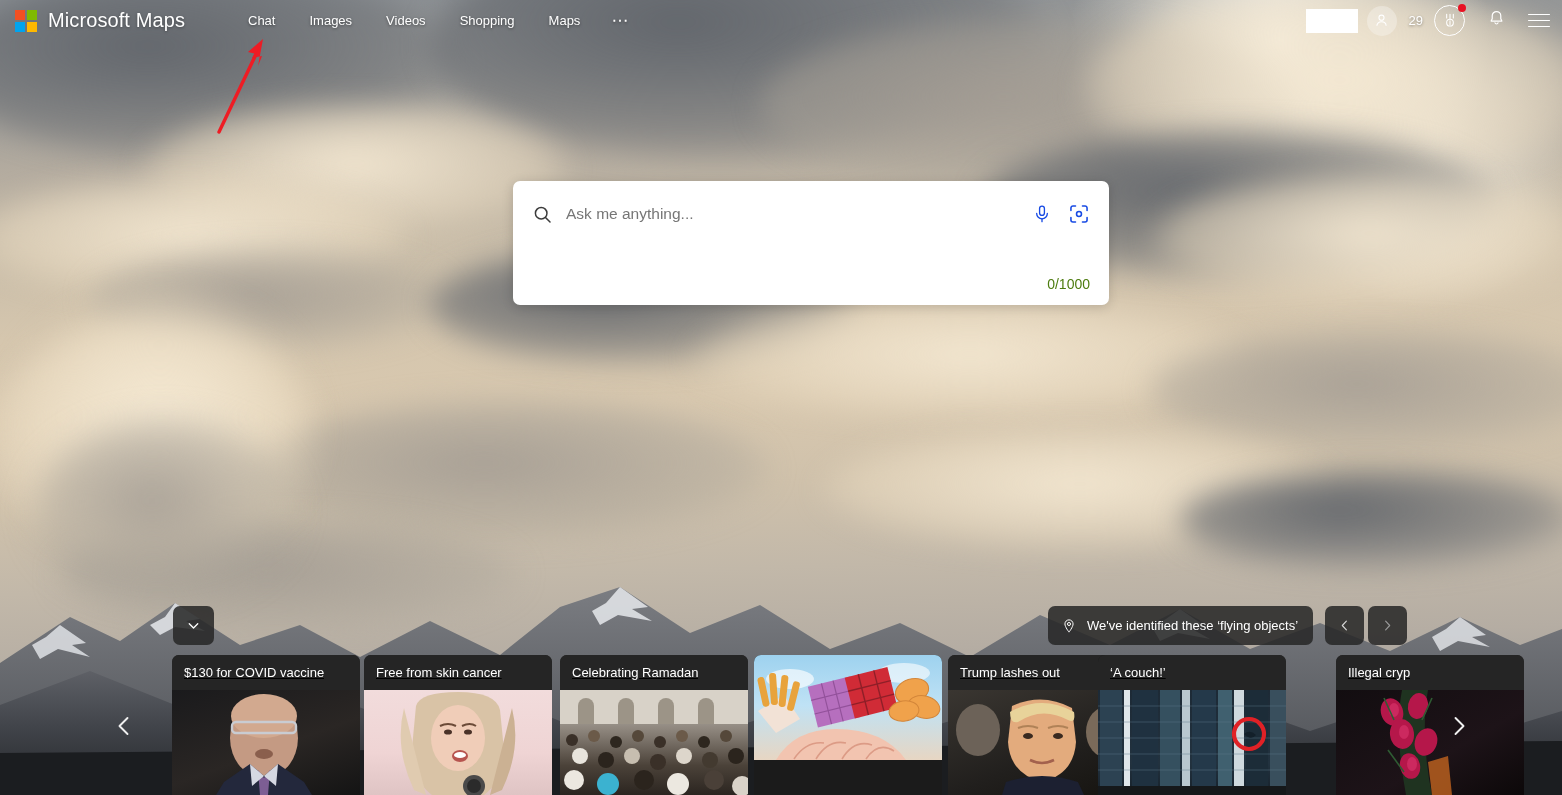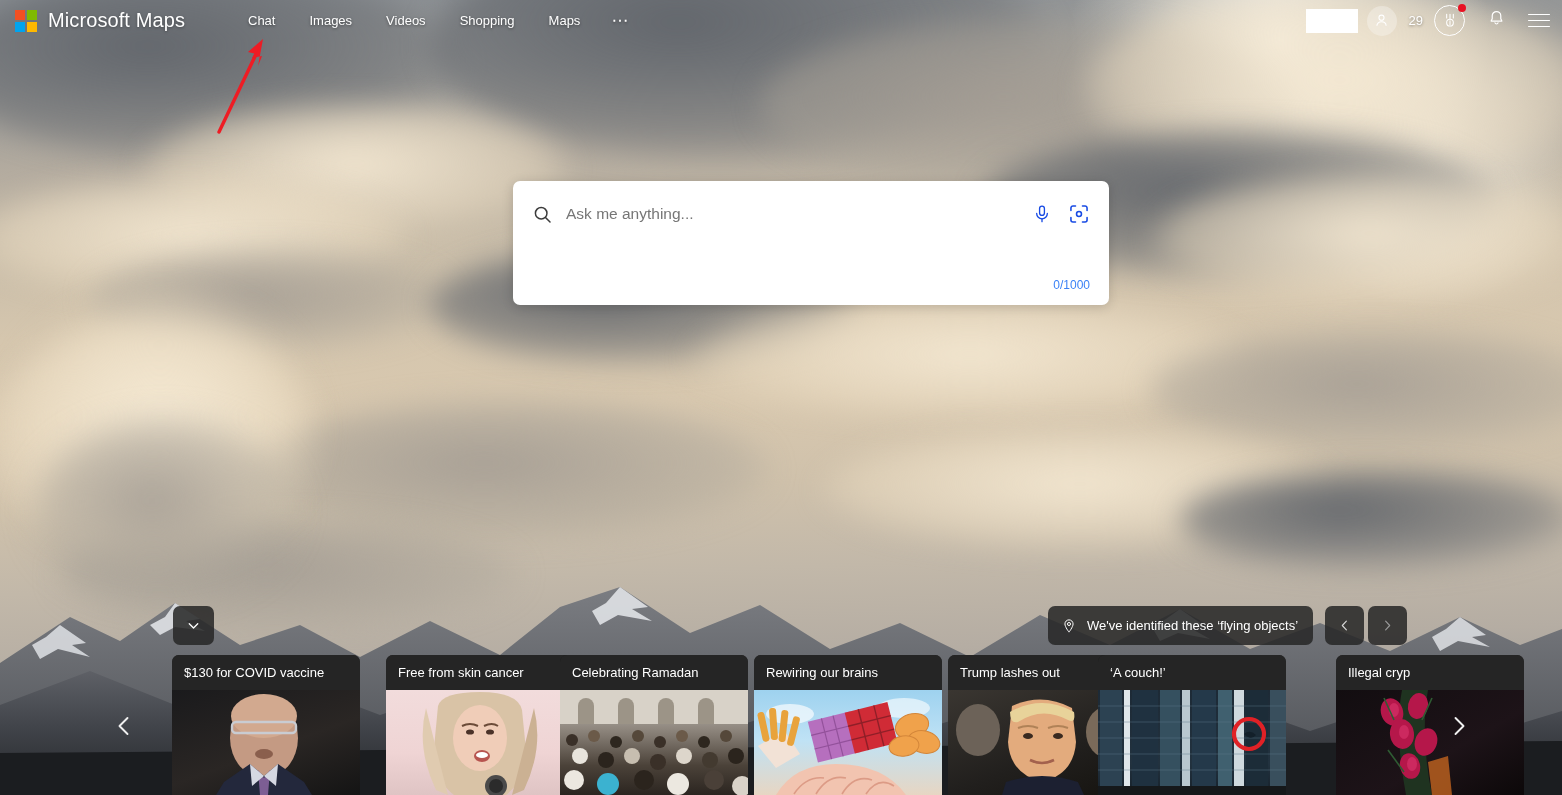--- a/index.html
+++ b/index.html
@@ -87,21 +87,21 @@
   }
   .sb-row { display:flex; align-items:center; padding:16px 19px 0 19px; height:50px; }
   .sb-input {
     border:none; outline:none; flex:1; font-size:15.5px;
     font-family:"Liberation Sans", sans-serif; color:#2b2b2b;
     margin-left:13px; background:transparent;
   }
   .sb-input::placeholder { color:#767676; }
   .sb-icons { display:flex; align-items:center; gap:16px; padding-left:10px; }
   .sb-count {
-    position:absolute; right:19px; bottom:13px; font-size:12px; color:#3b82f6;
+    position:absolute; right:19px; bottom:13px; font-size:14px; color:#4d7c0f;
   }
 
   
   .collapse-btn {
     position:absolute; left:173px; top:606px; width:41px; height:39px;
     background:rgba(38,38,38,.86); border-radius:7px;
     display:flex; align-items:center; justify-content:center; z-index:25;
   }
   .loc-bar {
     position:absolute; left:1048px; top:606px; height:39px;
@@ -118,20 +118,21 @@
   .navbtn.next { left:1368px; }
 
   .cards { position:absolute; left:0; top:655px; width:1562px; height:140px; z-index:20; }
   .card {
     position:absolute; top:0; width:188px; height:140px;
     border-radius:7px 7px 0 0; overflow:hidden; background:#1b1b1b;
   }
   .card .hd {
     height:35px; background:rgba(38,38,38,.92); display:flex; align-items:center;
     padding:0 0 0 12px;
+    text-decoration:underline;
   }
   .card .hd span { color:#fff; font-size:13px; white-space:nowrap; overflow:hidden; }
   .card .thumb { height:105px; position:relative; overflow:hidden; }
 
   .scroll-arrow {
     position:absolute; top:703px; width:46px; height:46px; z-index:26;
     display:flex; align-items:center; justify-content:center;
   }
   .scroll-arrow.left { left:101px; }
   .scroll-arrow.right { left:1436px; }
@@ -319,21 +320,21 @@
         <rect x="60" y="32" width="64" height="11" rx="4" fill="none" stroke="#c9ccd2" stroke-width="2.4"></rect>
         <ellipse cx="92" cy="64" rx="9" ry="5" fill="#8a5f4d"></ellipse>
         <path d="M52 92 L78 74 L92 86 L106 74 L132 92 L140 105 L44 105 Z" fill="#23283c"></path>
         <path d="M86 80 L92 88 L98 80 L96 105 L88 105 Z" fill="#7d5e94"></path>
         <path d="M78 74 L92 86 L80 96 Z" fill="#d5d8e2"></path>
         <path d="M106 74 L92 86 L104 96 Z" fill="#d5d8e2"></path>
       </svg>
     </div>
   </div>
 
-  <div class="card" style="left:386px">
+  <div class="card" style="left:364px">
     <div class="hd">
       <span>Free from skin cancer</span>
     </div>
     <div class="thumb">
       <div class="t-fill" style="background:linear-gradient(180deg,#f2dcdc,#efd4d4 60%,#dfc4c4)"></div>
       <svg class="t-fill" viewBox="0 0 188 105" preserveAspectRatio="none">
         <path d="M52 16 Q56 2 94 2 Q132 2 136 20 L140 60 Q140 90 120 105 L68 105 Q48 90 48 58 Z" fill="#d9c3a6"></path>
         <ellipse cx="94" cy="48" rx="27" ry="33" fill="#f0cdb8"></ellipse>
         <ellipse cx="84" cy="42" rx="4" ry="2.6" fill="#4a3228"></ellipse>
         <ellipse cx="104" cy="42" rx="4" ry="2.6" fill="#4a3228"></ellipse>
@@ -382,23 +383,20 @@
           <circle cx="84" cy="90" r="10" fill="#2b241d"></circle>
           <circle cx="118" cy="94" r="11" fill="#ece8e0"></circle>
           <circle cx="154" cy="90" r="10" fill="#4a4038"></circle>
           <circle cx="182" cy="96" r="10" fill="#d9d2c8"></circle>
         </g>
       </svg>
     </div>
   </div>
 
   <div class="card" style="left:754px">
-    <div class="hd">
-      <span>Rewiring our brains</span>
-    </div>
     <div class="thumb">
       <div class="t-fill" style="background:linear-gradient(180deg,#9ed2ef 0%,#bfe2f5 48%,#e7d6c3 100%)"></div>
       <svg class="t-fill" viewBox="0 0 188 105" preserveAspectRatio="none">
         <ellipse cx="36" cy="24" rx="24" ry="10" fill="#ffffff" opacity=".65"></ellipse>
         <ellipse cx="150" cy="18" rx="26" ry="10" fill="#ffffff" opacity=".6"></ellipse>
 
         <path d="M4 56 L30 40 L46 64 L22 78 Z" fill="#f2e2d6"></path>
         <g fill="#e8a33c">
           <rect x="6" y="22" width="7" height="30" rx="3" transform="rotate(-12 9 37)"></rect>
           <rect x="16" y="18" width="7" height="32" rx="3" transform="rotate(-4 19 34)"></rect>

